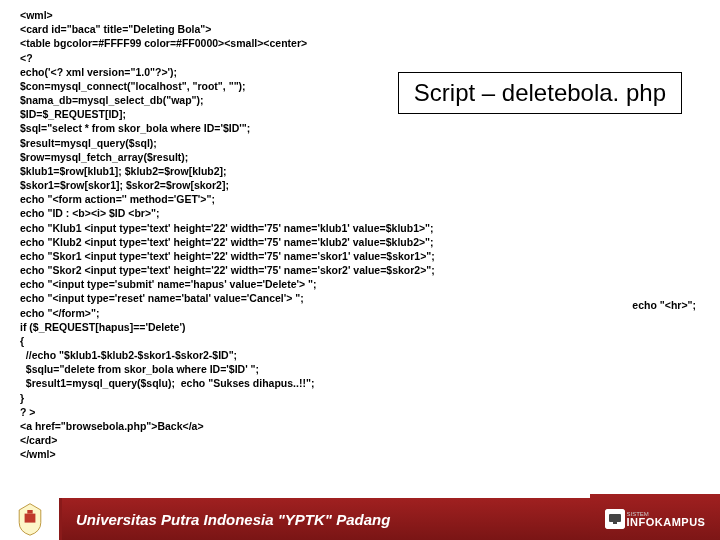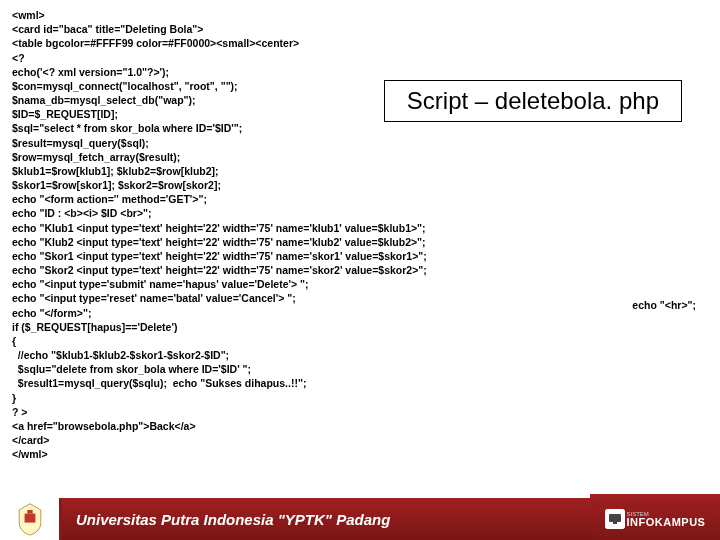--- a/index.html
+++ b/index.html
@@ -1,19 +1,19 @@
 <!DOCTYPE html>
 <html><head>
 <meta charset="utf-8">
 <style>
 *{margin:0;padding:0;box-sizing:border-box}
 body{width:720px;height:540px;font-family:Arial,sans-serif;position:relative;background:#fff;overflow:hidden}
-.content{padding:8px 12px}
+.content{padding:8px 20px}
 .code{font-family:Arial,sans-serif;font-size:10.5px;line-height:1.35;font-weight:bold;color:#000;white-space:pre}
-.title-box{position:absolute;top:80px;right:38px;border:1.5px solid #000;padding:6px 22px;font-size:24px;font-family:Arial,sans-serif}
+.title-box{position:absolute;top:72px;right:38px;border:1.5px solid #000;padding:6px 15px;font-size:24px;font-family:Arial,sans-serif}
 .side-note{position:absolute;top:299px;right:24px;font-size:10.5px;font-weight:bold;font-family:Arial,sans-serif}
 .footer{position:absolute;bottom:0;left:0;right:0;height:42px;display:flex;align-items:center}
 .footer-left{width:62px;height:42px;background:#fff;display:flex;align-items:center;justify-content:center;border-right:3px solid #8a1a1a}
 .logo{width:36px;height:36px}
 .footer-mid{flex:1;height:42px;background:linear-gradient(#a02020,#7a1515);display:flex;align-items:center;padding-left:14px;color:#fff;font-size:15px;font-style:italic;font-weight:bold}
 .footer-right{width:130px;height:50px;background:linear-gradient(#a02020,#7a1515);display:flex;align-items:center;justify-content:center}
 .infokampus{display:flex;align-items:center;gap:2px}
 .ik-icon{width:20px;height:20px;border-radius:3px;background:#fff}
 .ik-text{display:flex;flex-direction:column;line-height:1}
 .ik-small{font-size:6px;color:#ccc}

